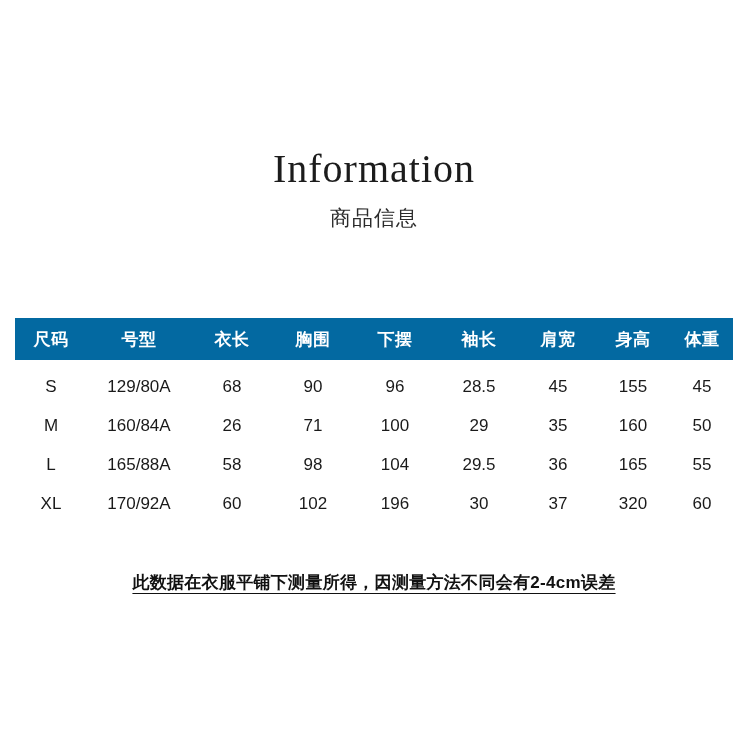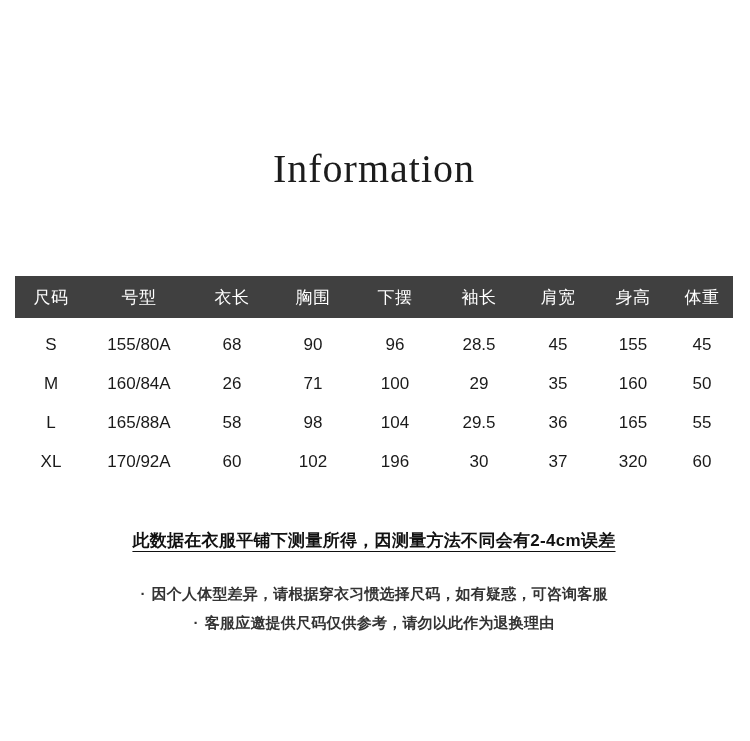--- a/index.html
+++ b/index.html
@@ -54,25 +54,26 @@
     table-layout: fixed;
   }
   table.size-table th,
   table.size-table td {
     text-align: center;
     font-weight: normal;
     font-size: 17px;
     padding: 0;
   }
   table.size-table thead th {
-    background: #404040;
+    background: #0369a1;
     color: #ffffff;
     height: 42px;
     font-size: 17px;
     letter-spacing: 0.5px;
+    font-weight: bold;
   }
   table.size-table tbody td {
     height: 39px;
     color: #1a1a1a;
     font-size: 17px;
     background: #ffffff;
   }
   table.size-table tbody tr:first-child td {
     padding-top: 7px;
   }
@@ -119,20 +120,21 @@
     color: #333333;
   }
 </style>
 </head>
 <body>
 
 <div class="page">
 
   <div class="header">
     <h1 class="header-title">Information</h1>
+    <p class="header-subtitle">商品信息</p>
   </div>
 
   <div class="table-wrap">
     <table class="size-table">
       <colgroup>
         <col class="c0">
           <col class="c1">
           <col class="c2">
           <col class="c3">
           <col class="c4">
@@ -150,21 +152,21 @@
           <th>下摆</th>
           <th>袖长</th>
           <th>肩宽</th>
           <th>身高</th>
           <th>体重</th>
         </tr>
       </thead>
       <tbody>
         <tr>
           <td>S</td>
-          <td>155/80A</td>
+          <td>129/80A</td>
           <td>68</td>
           <td>90</td>
           <td>96</td>
           <td>28.5</td>
           <td>45</td>
           <td>155</td>
           <td>45</td>
         </tr>
         <tr>
           <td>M</td>
@@ -198,23 +200,15 @@
           <td>37</td>
           <td>320</td>
           <td>60</td>
         </tr>
       </tbody>
     </table>
   </div>
 
   <div class="notes">
     <div class="note-main">此数据在衣服平铺下测量所得，因测量方法不同会有2-4cm误差</div>
-    <ul class="note-list">
-      <li>
-        <span class="bullet">·</span><span>因个人体型差异，请根据穿衣习惯选择尺码，如有疑惑，可咨询客服</span>
-      </li>
-      <li>
-        <span class="bullet">·</span><span>客服应邀提供尺码仅供参考，请勿以此作为退换理由</span>
-      </li>
-    </ul>
   </div>
 
 </div>
 
 </body></html>

